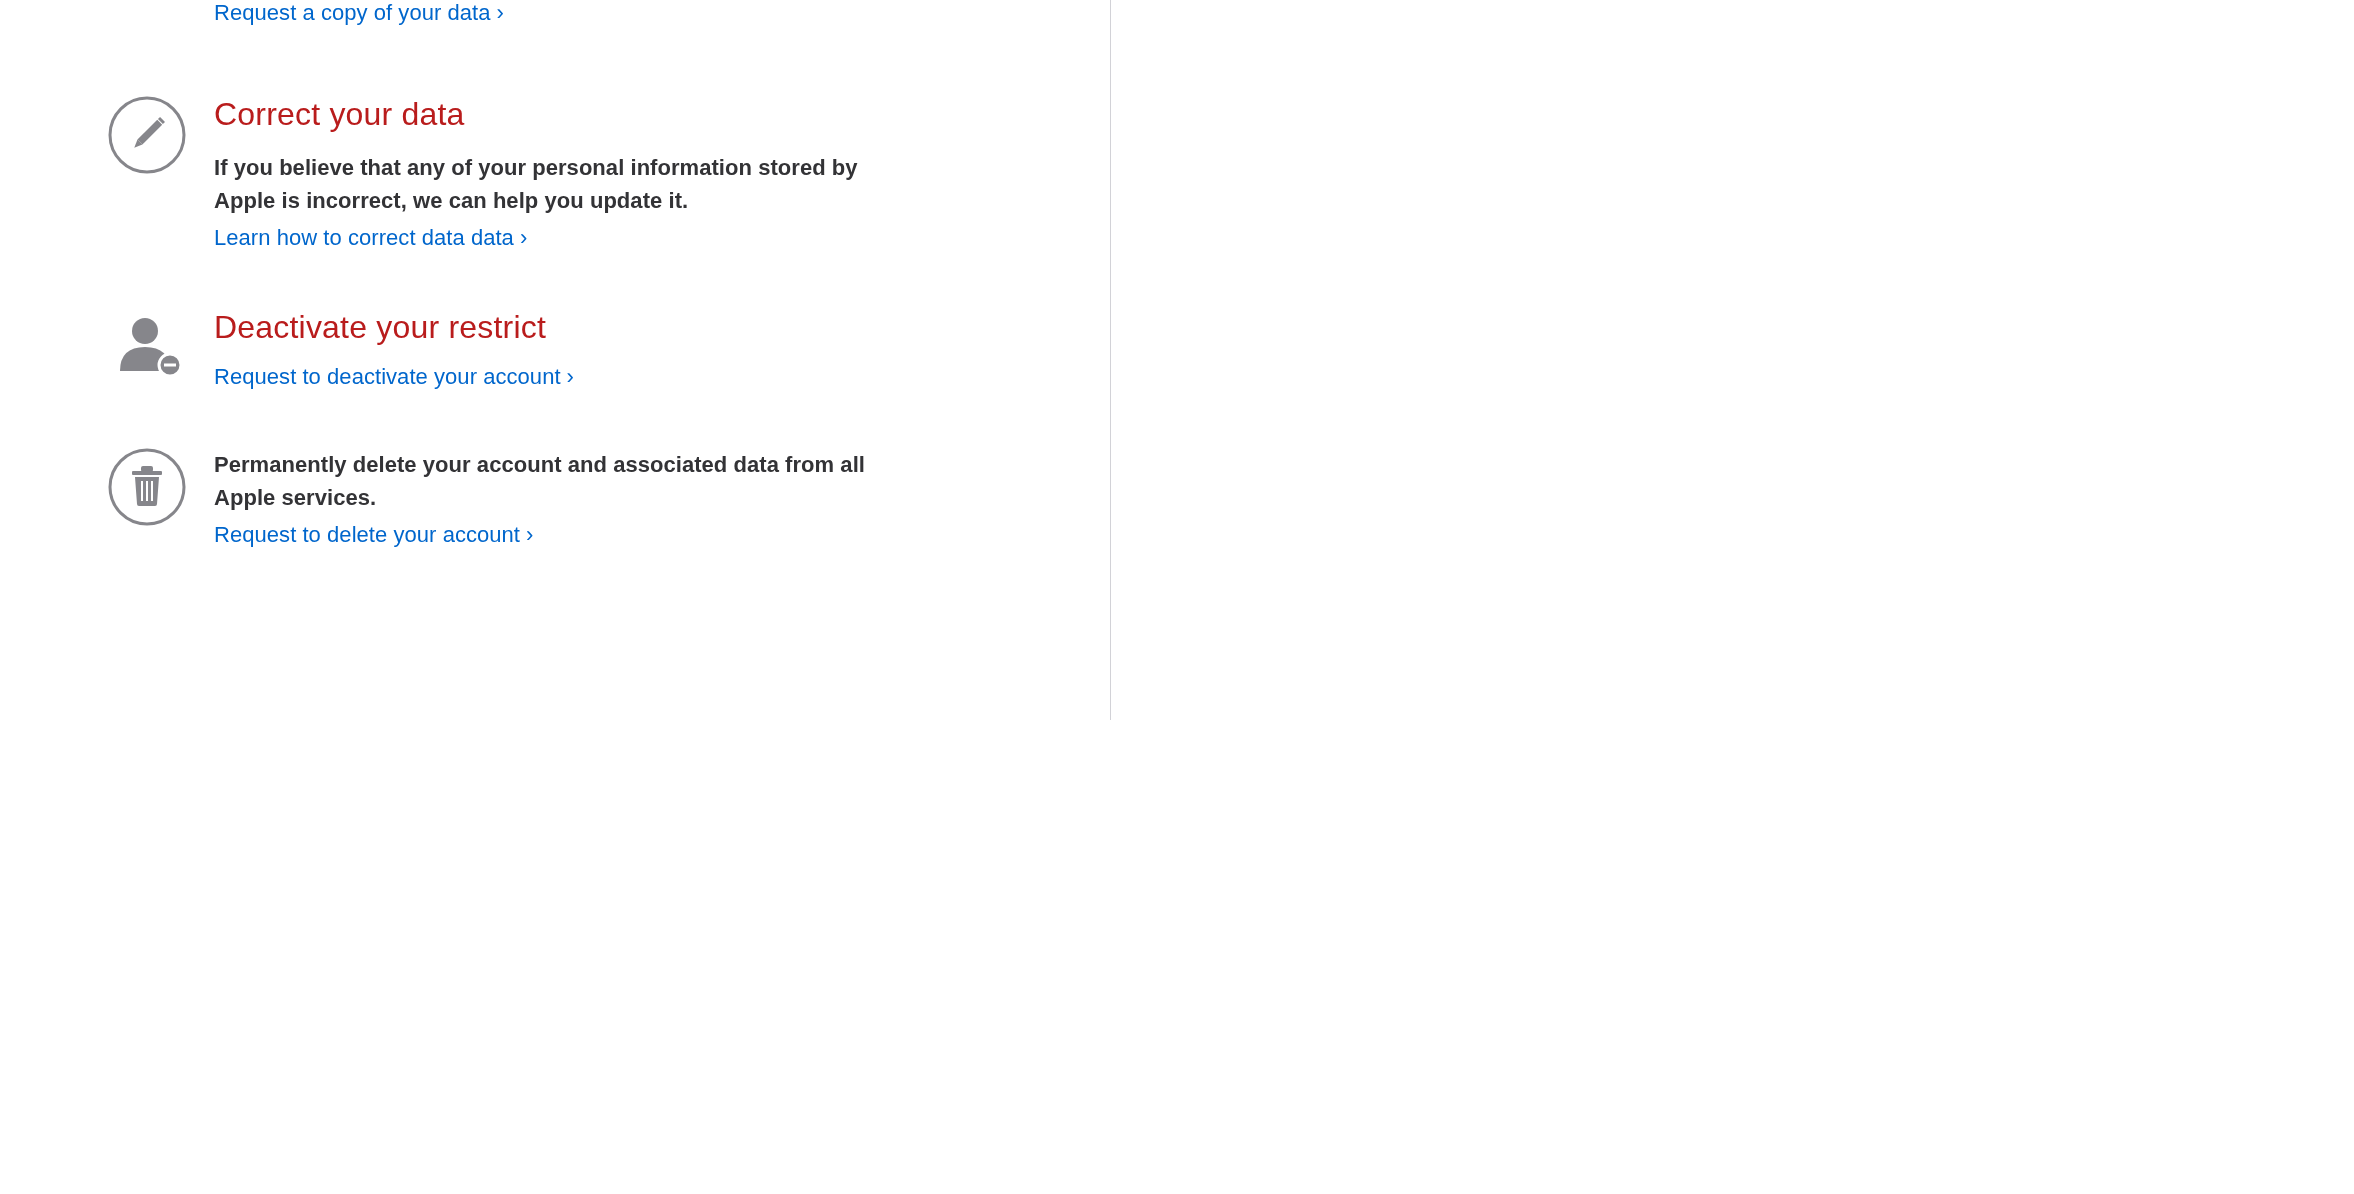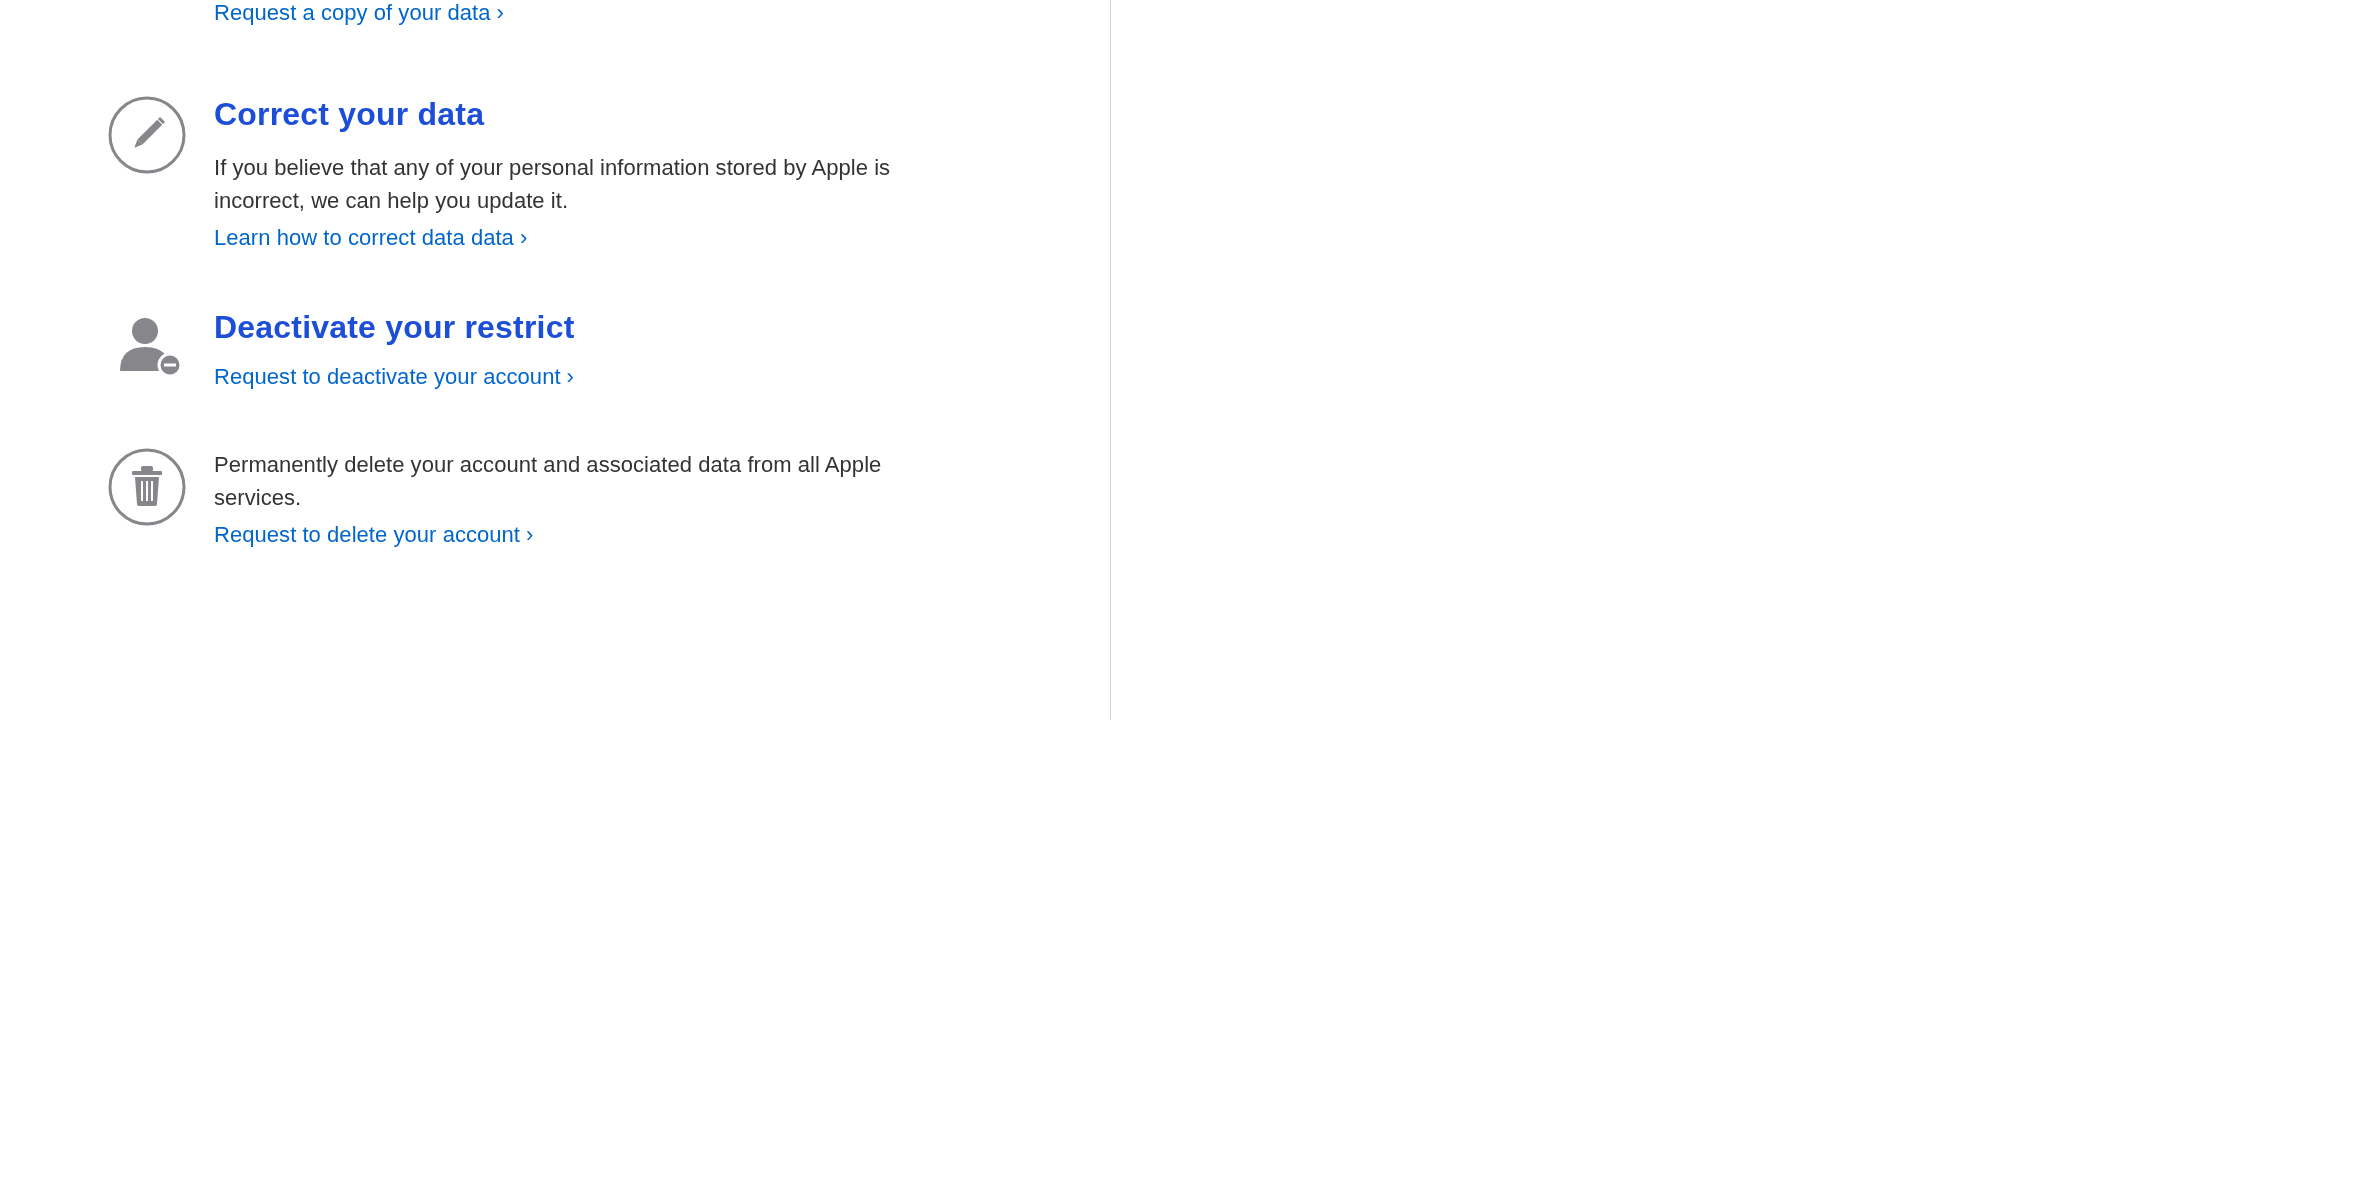--- a/index.html
+++ b/index.html
@@ -39,32 +39,33 @@
       display: flex;
       align-items: center;
       justify-content: center;
     }
     .section-body {
       flex: 1;
       max-width: 710px;
     }
     .section-title {
       font-size: 32px;
-      font-weight: 700;
-      color: #1d4ed8;
+      font-weight: 400;
+      color: #b91c1c;
       letter-spacing: 0.2px;
       margin-bottom: 18px;
       line-height: 1.15;
     }
     .section-desc {
       font-size: 22px;
       color: #333336;
       line-height: 1.5;
       margin-bottom: 8px;
       letter-spacing: 0.05px;
+      font-weight: bold;
     }
     .section-link {
       font-size: 22px;
       color: #0066cc;
       text-decoration: none;
       display: inline-flex;
       align-items: center;
       cursor: pointer;
       letter-spacing: 0.05px;
     }

